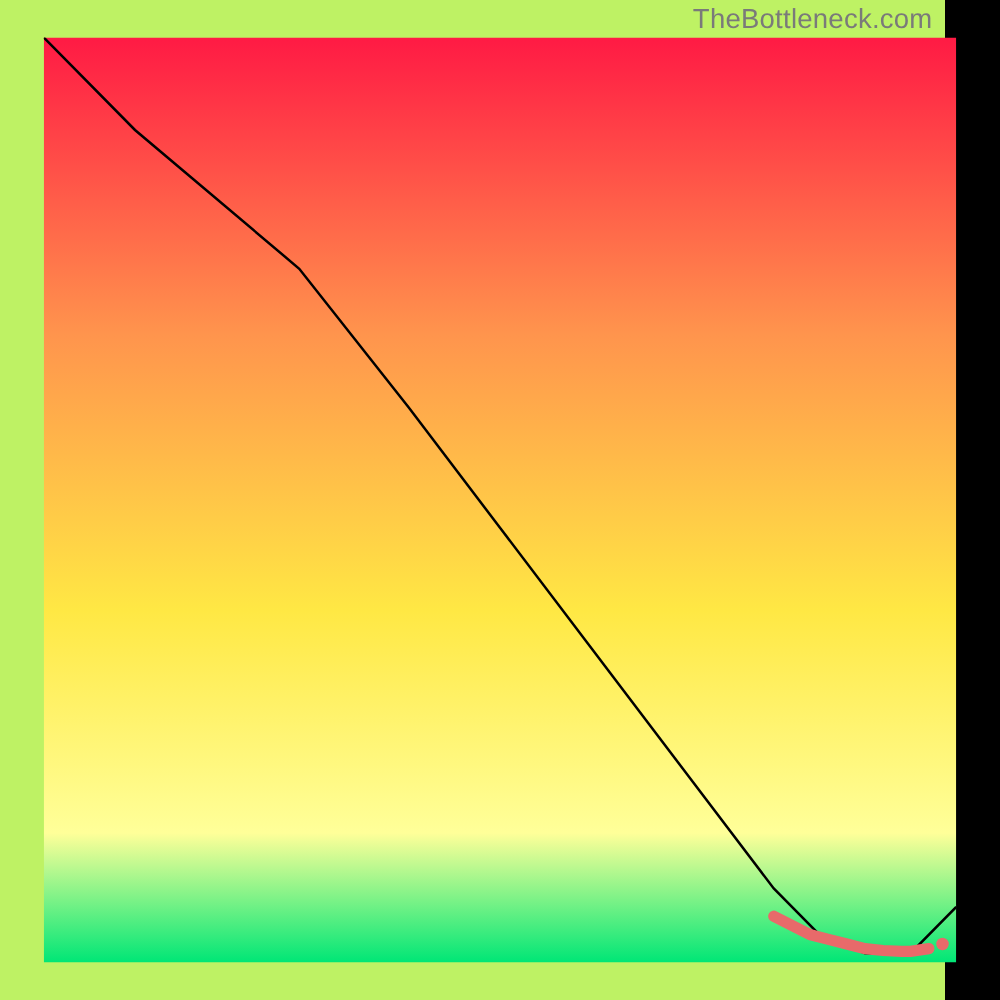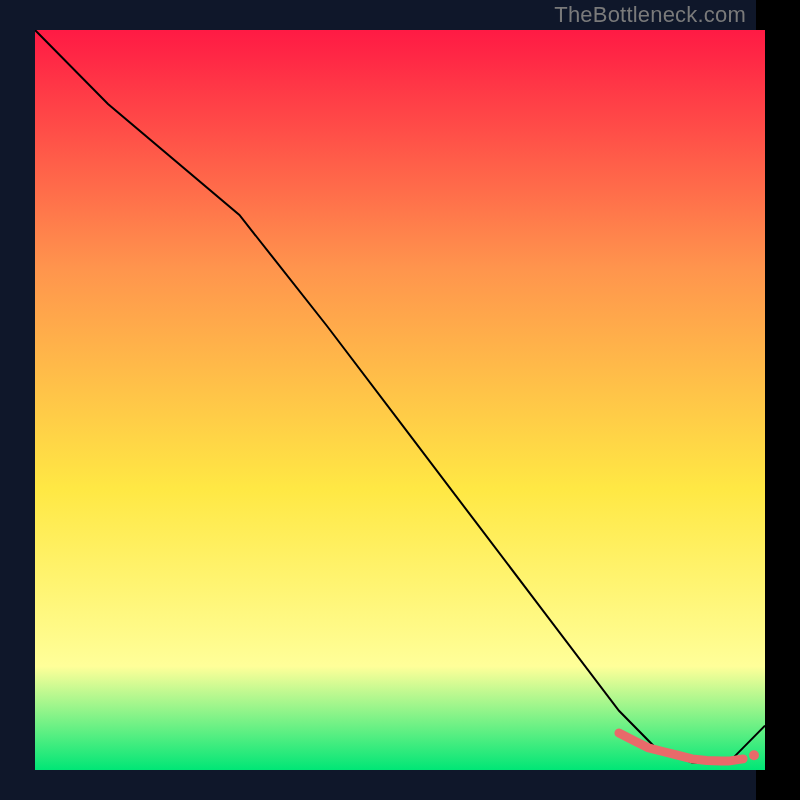--- a/index.html
+++ b/index.html
@@ -8,21 +8,21 @@
     width: 800px;
     height: 800px;
     background: #000;
     font-family: Arial, Helvetica, sans-serif;
     overflow: hidden;
   }
   .frame {
     position: relative;
     width: 756px;
     height: 800px;
-    background: #0f172a;
+    background: #bef264;
   }
   .watermark {
     position: absolute;
     top: 2px;
     right: 10px;
     color: #7a7a7a;
     font-size: 22px;
     font-weight: 500;
     letter-spacing: 0.2px;
   }

